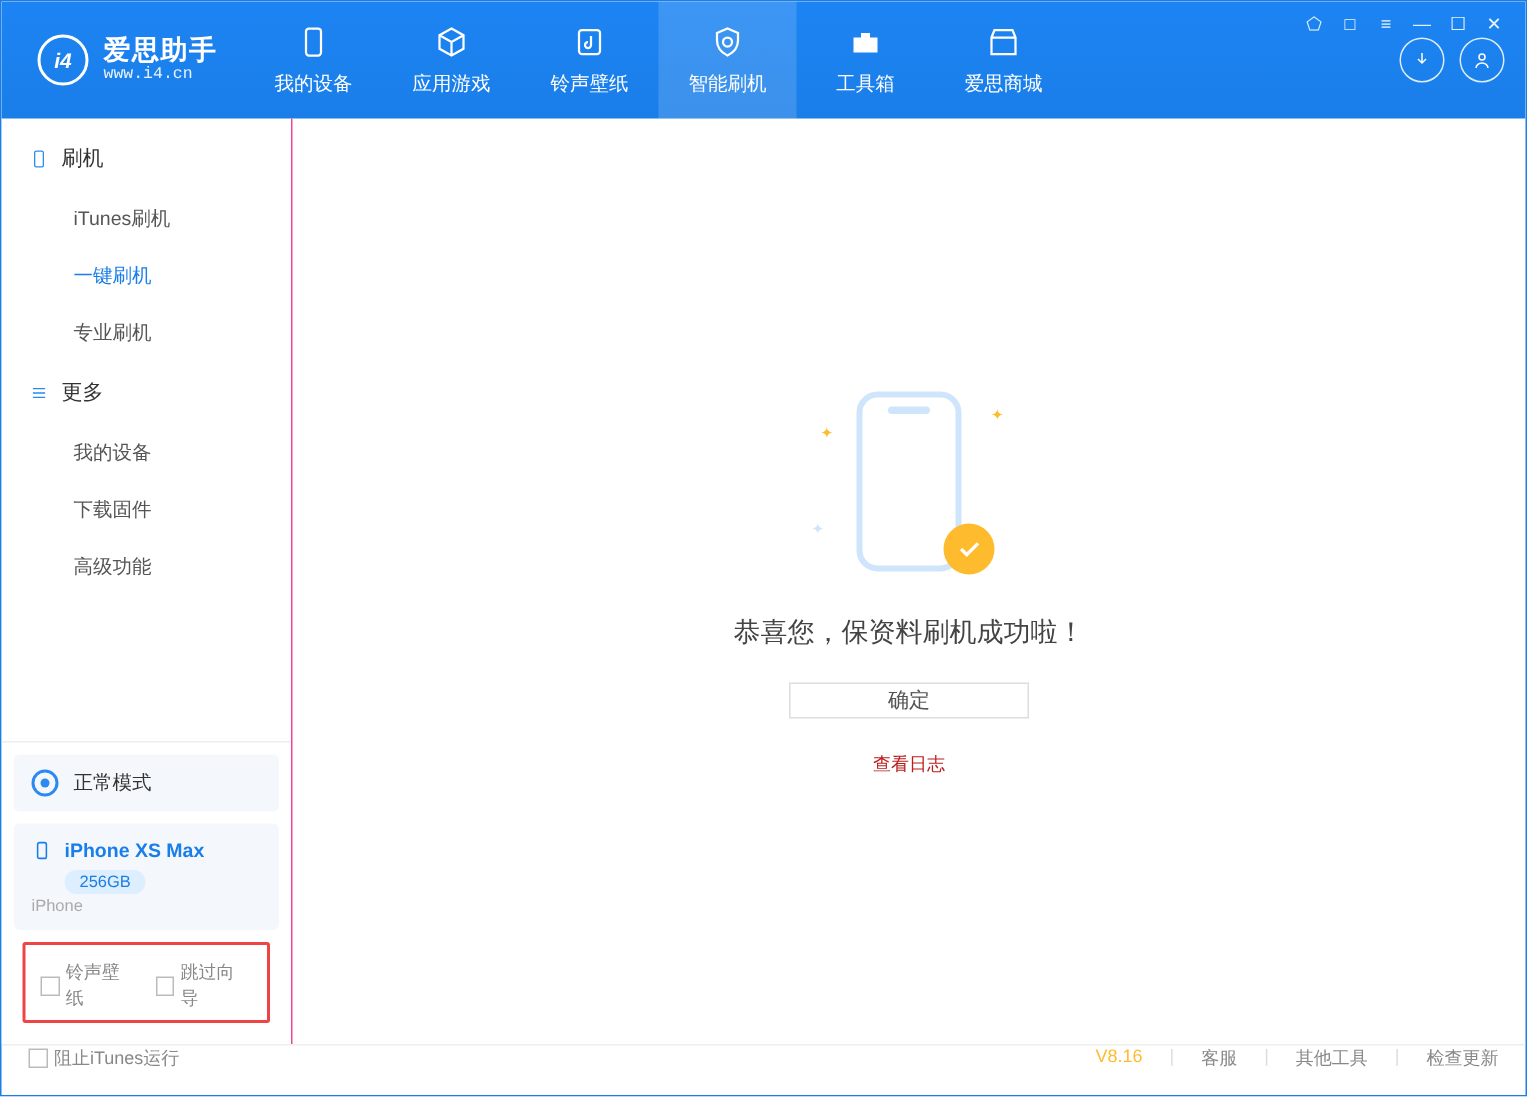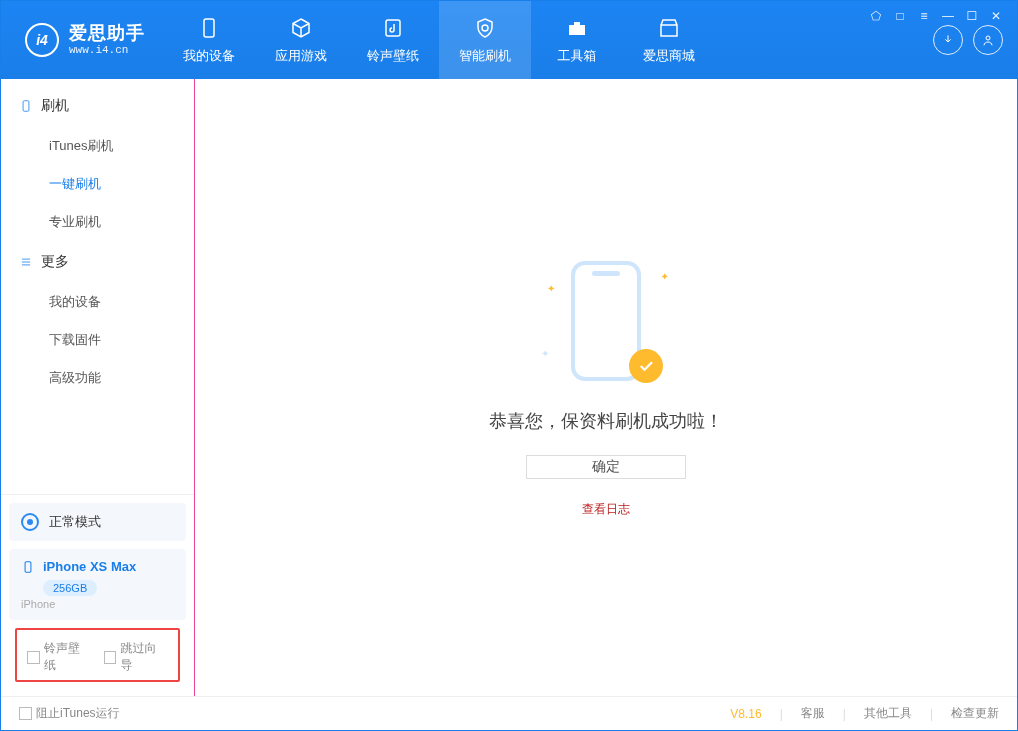--- a/index.html
+++ b/index.html
@@ -58,21 +58,21 @@
 .badge svg { width: 18px; height: 18px; stroke: #fff; stroke-width: 3; fill: none; }
 .spark { position: absolute; color: #febb2d; font-size: 10px; }
 .spark.s1 { left: 6px; top: 26px; }
 .spark.s2 { right: 2px; top: 14px; }
 .spark.s3 { left: 0px; bottom: 28px; color: #cfe5fc; }
 .msg { font-size: 18px; font-weight: 500; color: #444; }
 .ok-btn { width: 160px; height: 24px; border: 1px solid #ddd; background: #fff; font-size: 14px; color: #555; cursor: pointer; display: flex; align-items: center; justify-content: center; }
 .view-log { font-size: 12px; color: #b91c1c; cursor: pointer; }
 
 
-.footer { height: 34px; border-top: 1px solid #eee; display: flex; align-items: center; padding: 0 18px; font-size: 12px; color: #888; gap: 18px; }
+.footer { height: 34px; border-top: 1px solid #eee; display: flex; align-items: flex-start; padding: 0 18px; font-size: 12px; color: #888; gap: 18px; }
 .footer .chk { color: #888; }
 .footer-spacer { flex: 1; }
 .flink { color: #888; cursor: pointer; }
 .fdvd { color: #ddd; }
 .ver { color: #febb2d; }
 </style>
 </head>
 <body>
 
 <div class="window">

